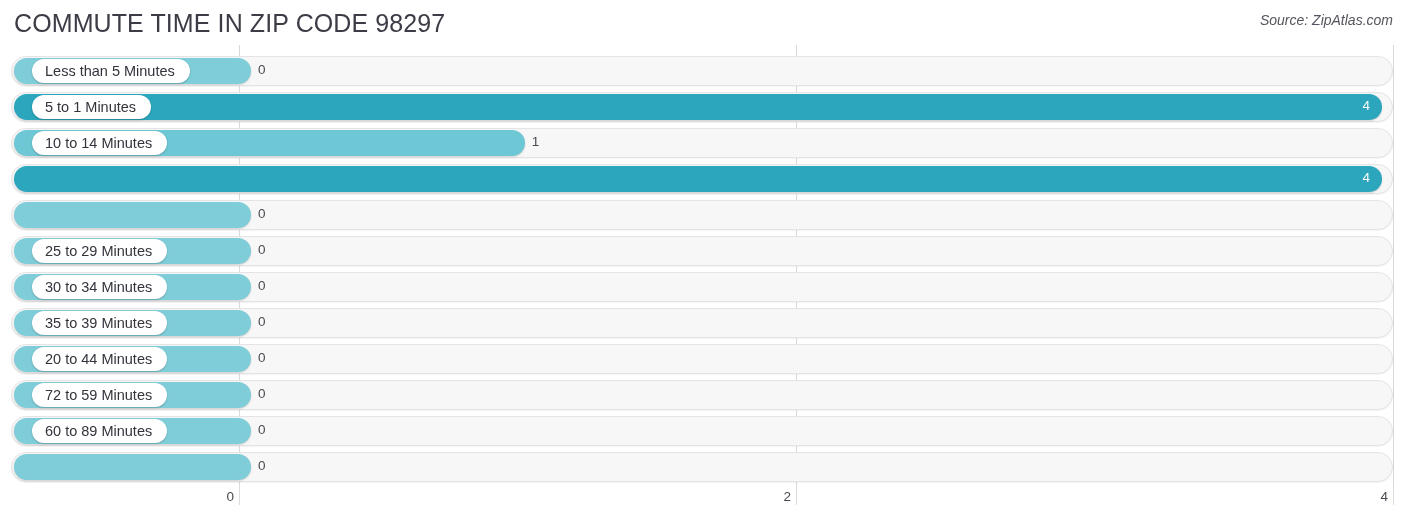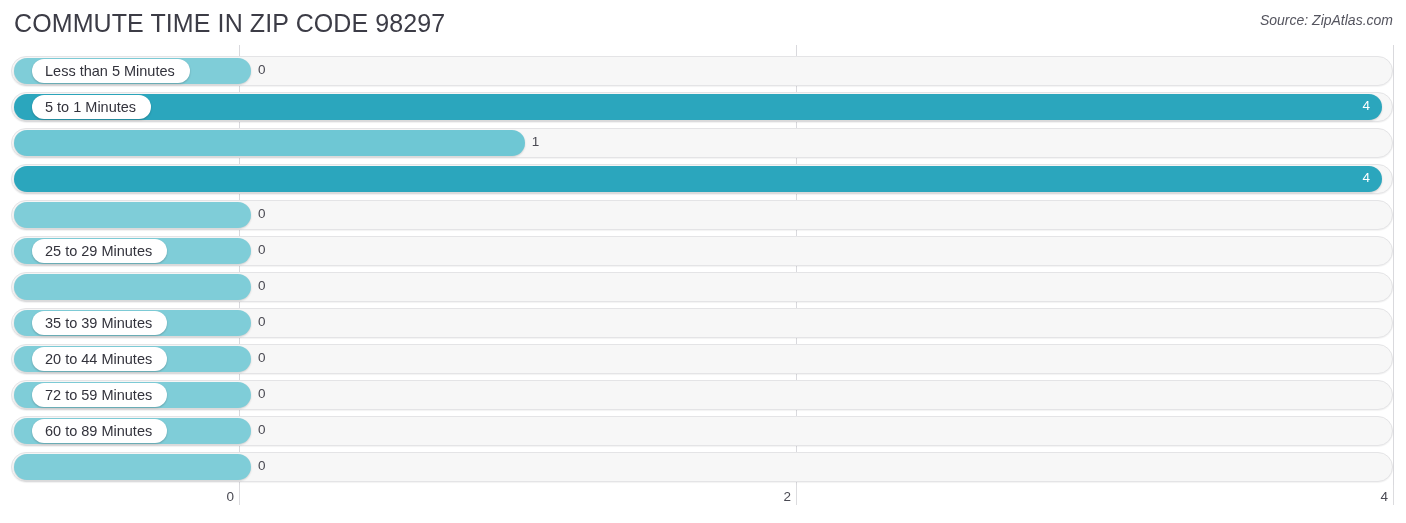--- a/index.html
+++ b/index.html
@@ -196,20 +196,23 @@
         <div class="track"></div>
         <div class="bar" style="width: 1368px; background: rgb(43, 166, 189);"></div>
         <div class="label-pill">
           <span class="label-text">5 to 1 Minutes</span>
         </div>
         <div class="value-in" style="left: 1340px; width: 30px;">4</div>
       </div>
       <div class="row" style="top: 82px;">
         <div class="track"></div>
         <div class="bar" style="width: 510.75px; background: rgb(110, 199, 212);"></div>
+        <div class="label-pill">
+          <span class="label-text">10 to 14 Minutes</span>
+        </div>
         <div class="value-out" style="left: 531.75px;">1</div>
       </div>
       <div class="row" style="top: 118px;">
         <div class="track"></div>
         <div class="bar" style="width: 1368px; background: rgb(43, 166, 189);"></div>
         <div class="value-in" style="left: 1340px; width: 30px;">4</div>
       </div>
       <div class="row" style="top: 154px;">
         <div class="track"></div>
         <div class="bar" style="width: 237px; background: rgb(127, 205, 216);"></div>
@@ -219,20 +222,23 @@
         <div class="track"></div>
         <div class="bar" style="width: 237px; background: rgb(127, 205, 216);"></div>
         <div class="label-pill">
           <span class="label-text">25 to 29 Minutes</span>
         </div>
         <div class="value-out" style="left: 258px;">0</div>
       </div>
       <div class="row" style="top: 226px;">
         <div class="track"></div>
         <div class="bar" style="width: 237px; background: rgb(127, 205, 216);"></div>
+        <div class="label-pill">
+          <span class="label-text">30 to 34 Minutes</span>
+        </div>
         <div class="value-out" style="left: 258px;">0</div>
       </div>
       <div class="row" style="top: 262px;">
         <div class="track"></div>
         <div class="bar" style="width: 237px; background: rgb(127, 205, 216);"></div>
         <div class="label-pill">
           <span class="label-text">35 to 39 Minutes</span>
         </div>
         <div class="value-out" style="left: 258px;">0</div>
       </div>

